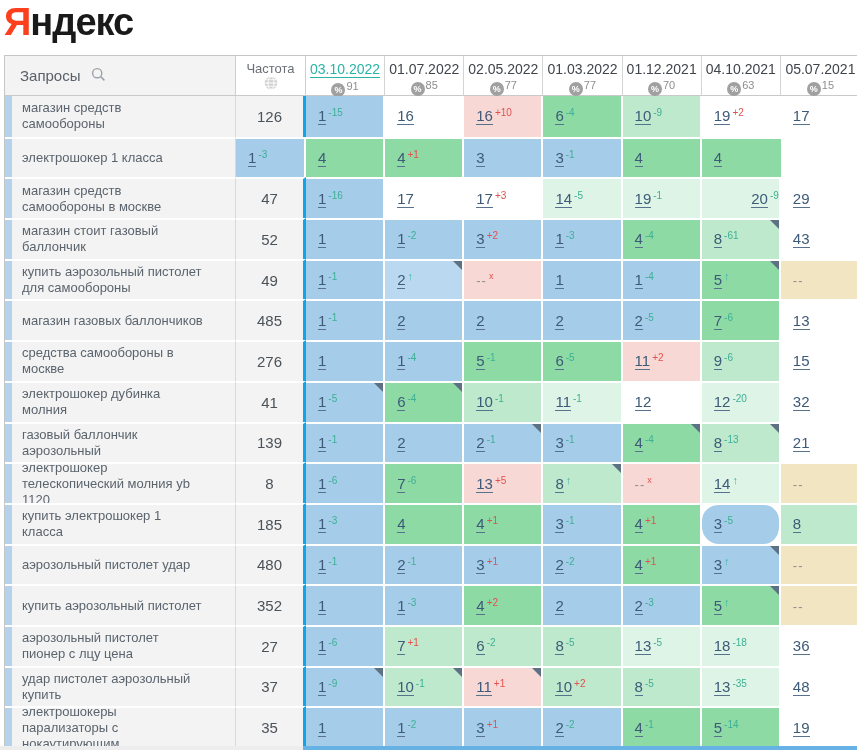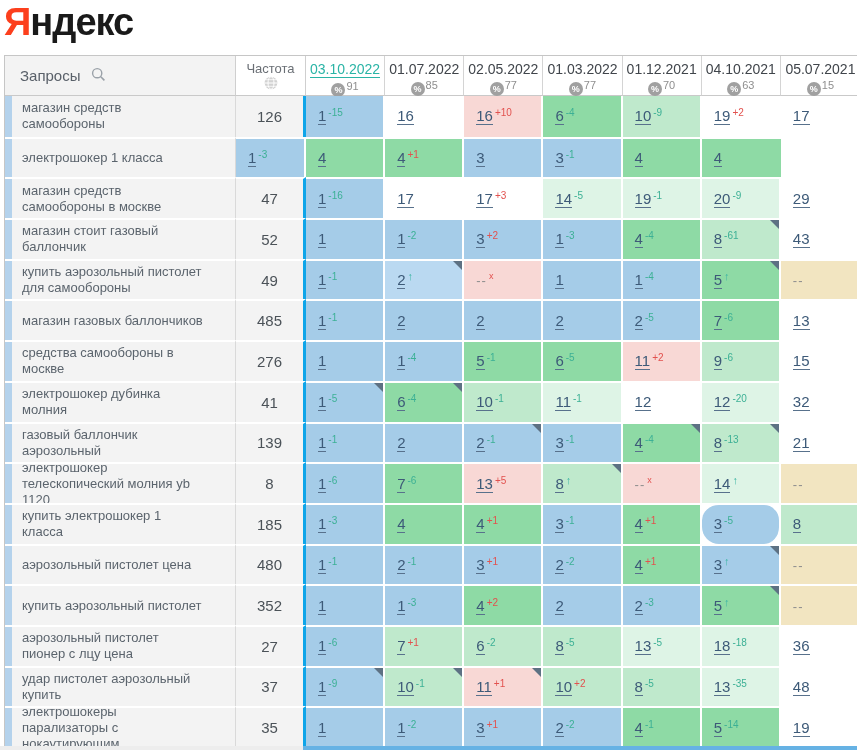--- a/index.html
+++ b/index.html
@@ -201,21 +201,21 @@
           </div>
           <div class="cell c-p" style="background: rgb(255, 255, 255);">
             <span><span class="pos">17</span><span class="delta d-down">+3</span></span>
           </div>
           <div class="cell c-p" style="background: rgb(222, 244, 230);">
             <span><span class="pos">14</span><span class="delta d-up">-5</span></span>
           </div>
           <div class="cell c-p" style="background: rgb(222, 244, 230);">
             <span><span class="pos">19</span><span class="delta d-up">-1</span></span>
           </div>
-          <div class="cell c-p" style="background: rgb(222, 244, 230);">
+          <div class="cell c-p" style="background: rgb(222, 244, 230); justify-content: flex-end;">
             <span><span class="pos">20</span><span class="delta d-up">-9</span></span>
           </div>
           <div class="cell c-p" style="background: rgb(255, 255, 255);">
             <span><span class="pos">29</span></span>
           </div>
         </div>
         <div class="grid row">
           <div class="cell c-q">
             <span class="strip"></span>
             <span class="qtext">магазин стоит газовый баллончик</span>
@@ -444,21 +444,21 @@
           <div class="cell c-p" style="background: rgb(165, 204, 232); border-radius: 17px;">
             <span><span class="pos">3</span><span class="delta d-up">-5</span></span>
           </div>
           <div class="cell c-p" style="background: rgb(191, 233, 204);">
             <span><span class="pos">8</span></span>
           </div>
         </div>
         <div class="grid row">
           <div class="cell c-q">
             <span class="strip"></span>
-            <span class="qtext">аэрозольный пистолет цена</span>
+            <span class="qtext">аэрозольный пистолет удар</span>
           </div>
           <div class="cell c-f">480</div>
           <div class="cell c-p" style="background: rgb(165, 204, 232);">
             <span><span class="pos">1</span><span class="delta d-up">-1</span></span>
           </div>
           <div class="cell c-p" style="background: rgb(165, 204, 232);">
             <span><span class="pos">2</span><span class="delta d-up">-1</span></span>
           </div>
           <div class="cell c-p" style="background: rgb(165, 204, 232);">
             <span><span class="pos">3</span><span class="delta d-down">+1</span></span>

